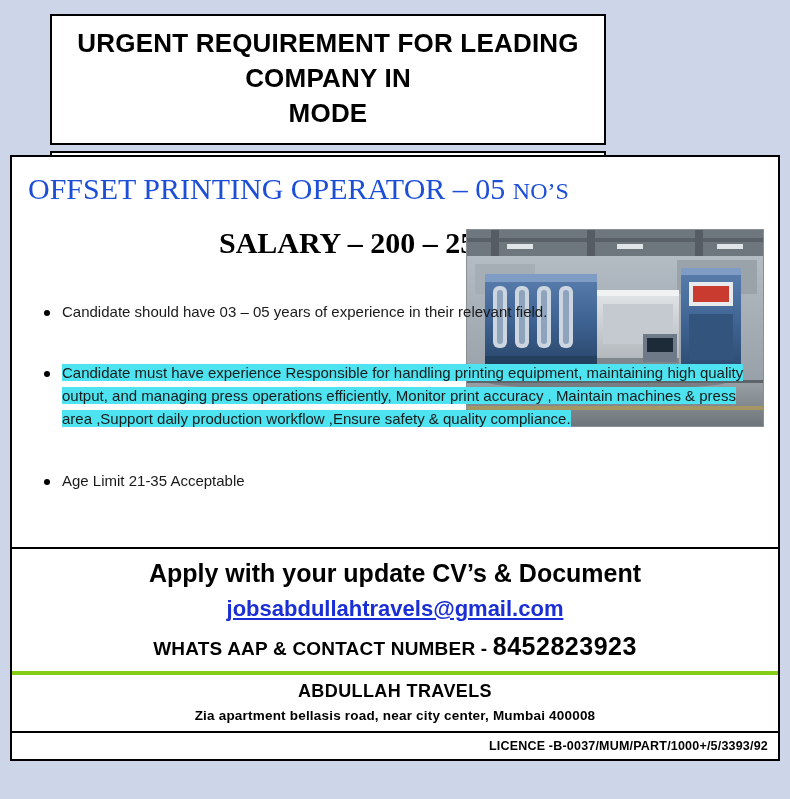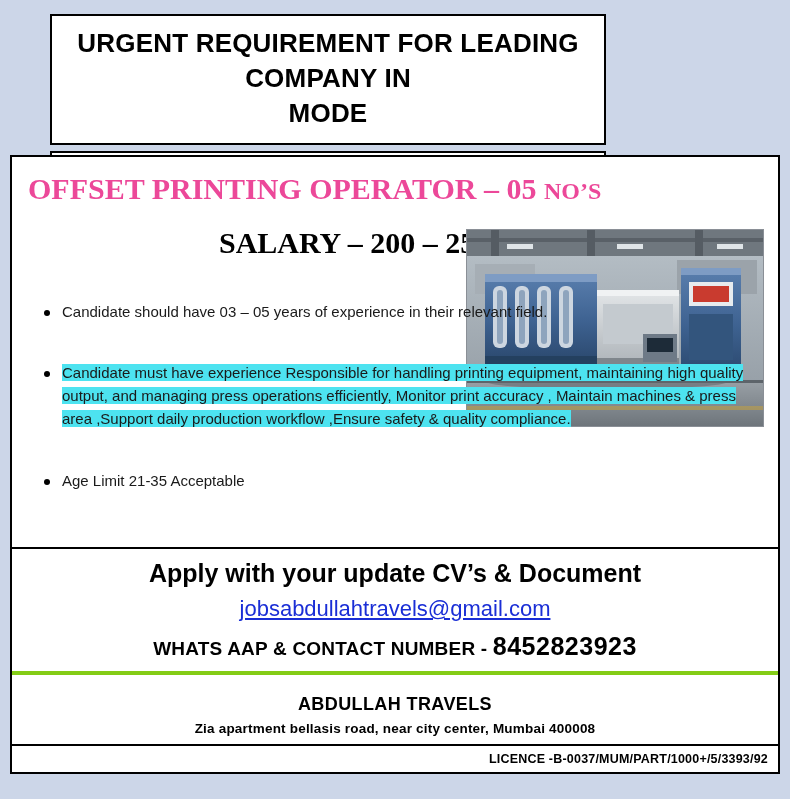--- a/index.html
+++ b/index.html
@@ -68,23 +68,23 @@
 
   .job-section {
     padding: 10px 16px 8px 16px;
     position: relative;
     border-bottom: 2px solid #000;
     min-height: 392px;
     box-sizing: border-box;
   }
   .job-title {
     font-family: "Liberation Serif", serif;
-    font-weight: bold;
+    font-weight: normal;
     font-size: 30px;
-    color: #ec4899;
+    color: #1d4ed8;
     line-height: 1.45;
     margin: 0 0 12px 0;
   }
   .job-title .small {
     font-size: 24px;
   }
   .job-salary {
     font-family: "Liberation Serif", serif;
     font-weight: bold;
     font-size: 30px;
@@ -151,40 +151,40 @@
     border-bottom: 4px solid #84cc16;
   }
   .apply-headline {
     font-size: 25px;
     font-weight: bold;
     color: #000;
     margin-bottom: 8px;
   }
   .apply-email {
     font-size: 22px;
-    font-weight: normal;
+    font-weight: bold;
     color: #1a2ed6;
     text-decoration: underline;
     margin-bottom: 10px;
     display: block;
   }
   .apply-contact {
     font-size: 19px;
     font-weight: bold;
     color: #000;
     letter-spacing: 0.2px;
   }
   .apply-contact .num {
     font-size: 25px;
     letter-spacing: 0.5px;
   }
 
   
   .company-section {
-    padding: 19px 10px 8px 10px;
+    padding: 6px 10px 8px 10px;
     text-align: center;
     border-bottom: 2px solid #000;
   }
   .company-name {
     font-size: 18px;
     font-weight: bold;
     color: #000;
     letter-spacing: 0.4px;
     margin-bottom: 6px;
   }

